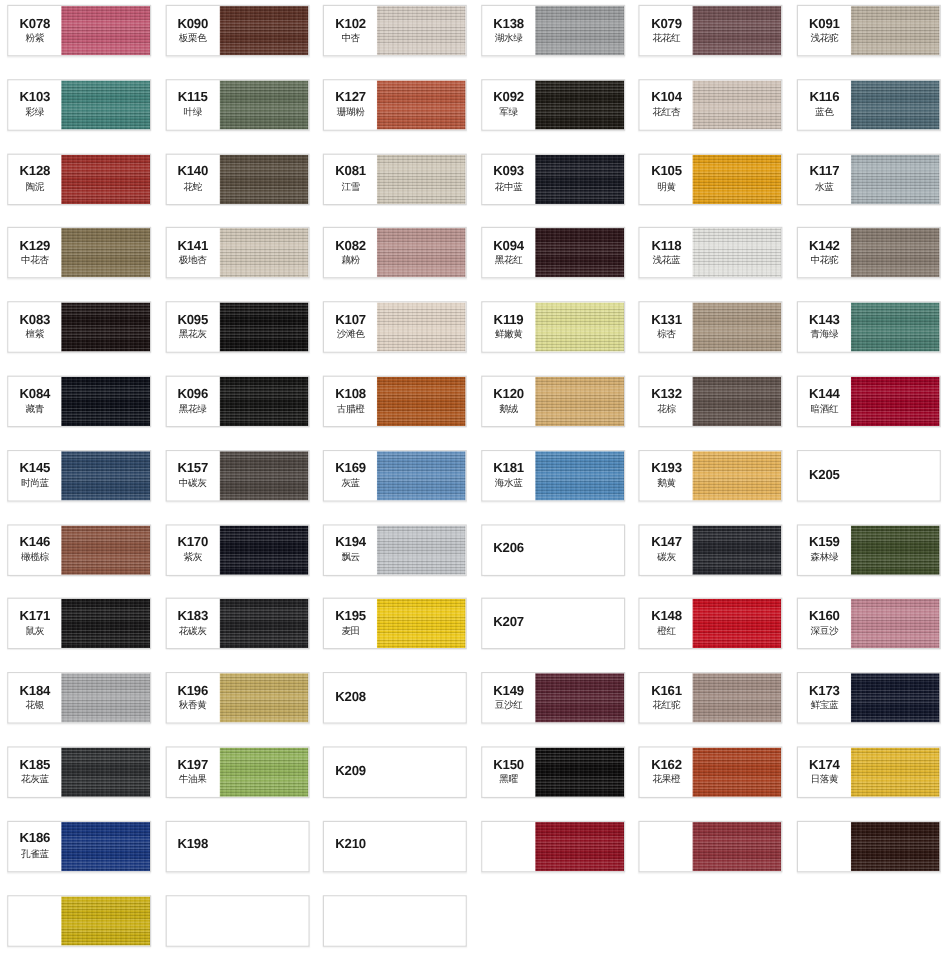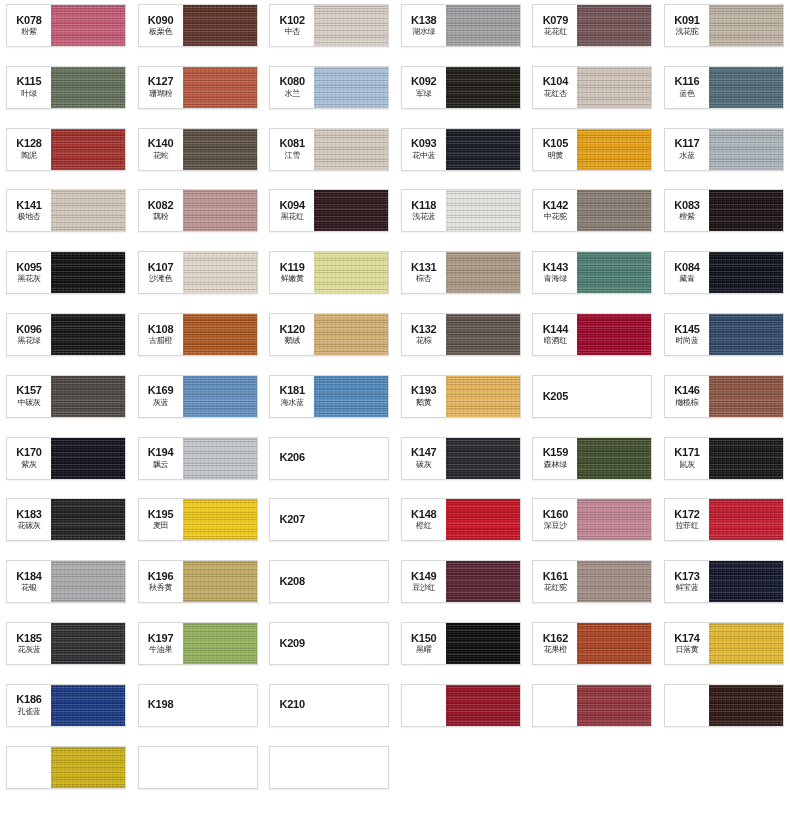--- a/index.html
+++ b/index.html
@@ -165,47 +165,47 @@
         <div class="label">
           <div class="code">K091</div>
           <div class="cname">浅花驼</div>
         </div>
         <div class="swatch filled" style="background-color: rgb(186, 176, 160);"></div>
       </div>
     </div>
     <div class="cell">
       <div class="card">
         <div class="label">
+          <div class="code">K103</div>
+          <div class="cname">彩绿</div>
+        </div>
+        <div class="swatch filled" style="background-color: rgb(63, 127, 120);"></div>
+      </div>
+    </div>
+    <div class="cell">
+      <div class="card">
+        <div class="label">
           <div class="code">K115</div>
           <div class="cname">叶绿</div>
         </div>
         <div class="swatch filled" style="background-color: rgb(94, 107, 85);"></div>
       </div>
     </div>
     <div class="cell">
       <div class="card">
         <div class="label">
           <div class="code">K127</div>
           <div class="cname">珊瑚粉</div>
         </div>
         <div class="swatch filled" style="background-color: rgb(180, 84, 58);"></div>
       </div>
     </div>
     <div class="cell">
       <div class="card">
         <div class="label">
-          <div class="code">K080</div>
-          <div class="cname">水兰</div>
-        </div>
-        <div class="swatch filled" style="background-color: rgb(164, 189, 212);"></div>
-      </div>
-    </div>
-    <div class="cell">
-      <div class="card">
-        <div class="label">
           <div class="code">K092</div>
           <div class="cname">军绿</div>
         </div>
         <div class="swatch filled" style="background-color: rgb(27, 24, 18);"></div>
       </div>
     </div>
     <div class="cell">
       <div class="card">
         <div class="label">
           <div class="code">K104</div>
@@ -273,20 +273,29 @@
         <div class="label">
           <div class="code">K117</div>
           <div class="cname">水蓝</div>
         </div>
         <div class="swatch filled" style="background-color: rgb(166, 176, 181);"></div>
       </div>
     </div>
     <div class="cell">
       <div class="card">
         <div class="label">
+          <div class="code">K129</div>
+          <div class="cname">中花杏</div>
+        </div>
+        <div class="swatch filled" style="background-color: rgb(128, 112, 79);"></div>
+      </div>
+    </div>
+    <div class="cell">
+      <div class="card">
+        <div class="label">
           <div class="code">K141</div>
           <div class="cname">极地杏</div>
         </div>
         <div class="swatch filled" style="background-color: rgb(207, 197, 182);"></div>
       </div>
     </div>
     <div class="cell">
       <div class="card">
         <div class="label">
           <div class="code">K082</div>
@@ -580,29 +589,20 @@
         <div class="swatch filled" style="background-color: rgb(197, 13, 30);"></div>
       </div>
     </div>
     <div class="cell">
       <div class="card">
         <div class="label">
           <div class="code">K160</div>
           <div class="cname">深豆沙</div>
         </div>
         <div class="swatch filled" style="background-color: rgb(191, 130, 144);"></div>
-      </div>
-    </div>
-    <div class="cell">
-      <div class="card">
-        <div class="label">
-          <div class="code">K172</div>
-          <div class="cname">拉菲红</div>
-        </div>
-        <div class="swatch filled" style="background-color: rgb(193, 23, 44);"></div>
       </div>
     </div>
     <div class="cell">
       <div class="card">
         <div class="label">
           <div class="code">K184</div>
           <div class="cname">花银</div>
         </div>
         <div class="swatch filled" style="background-color: rgb(167, 168, 170);"></div>
       </div>

